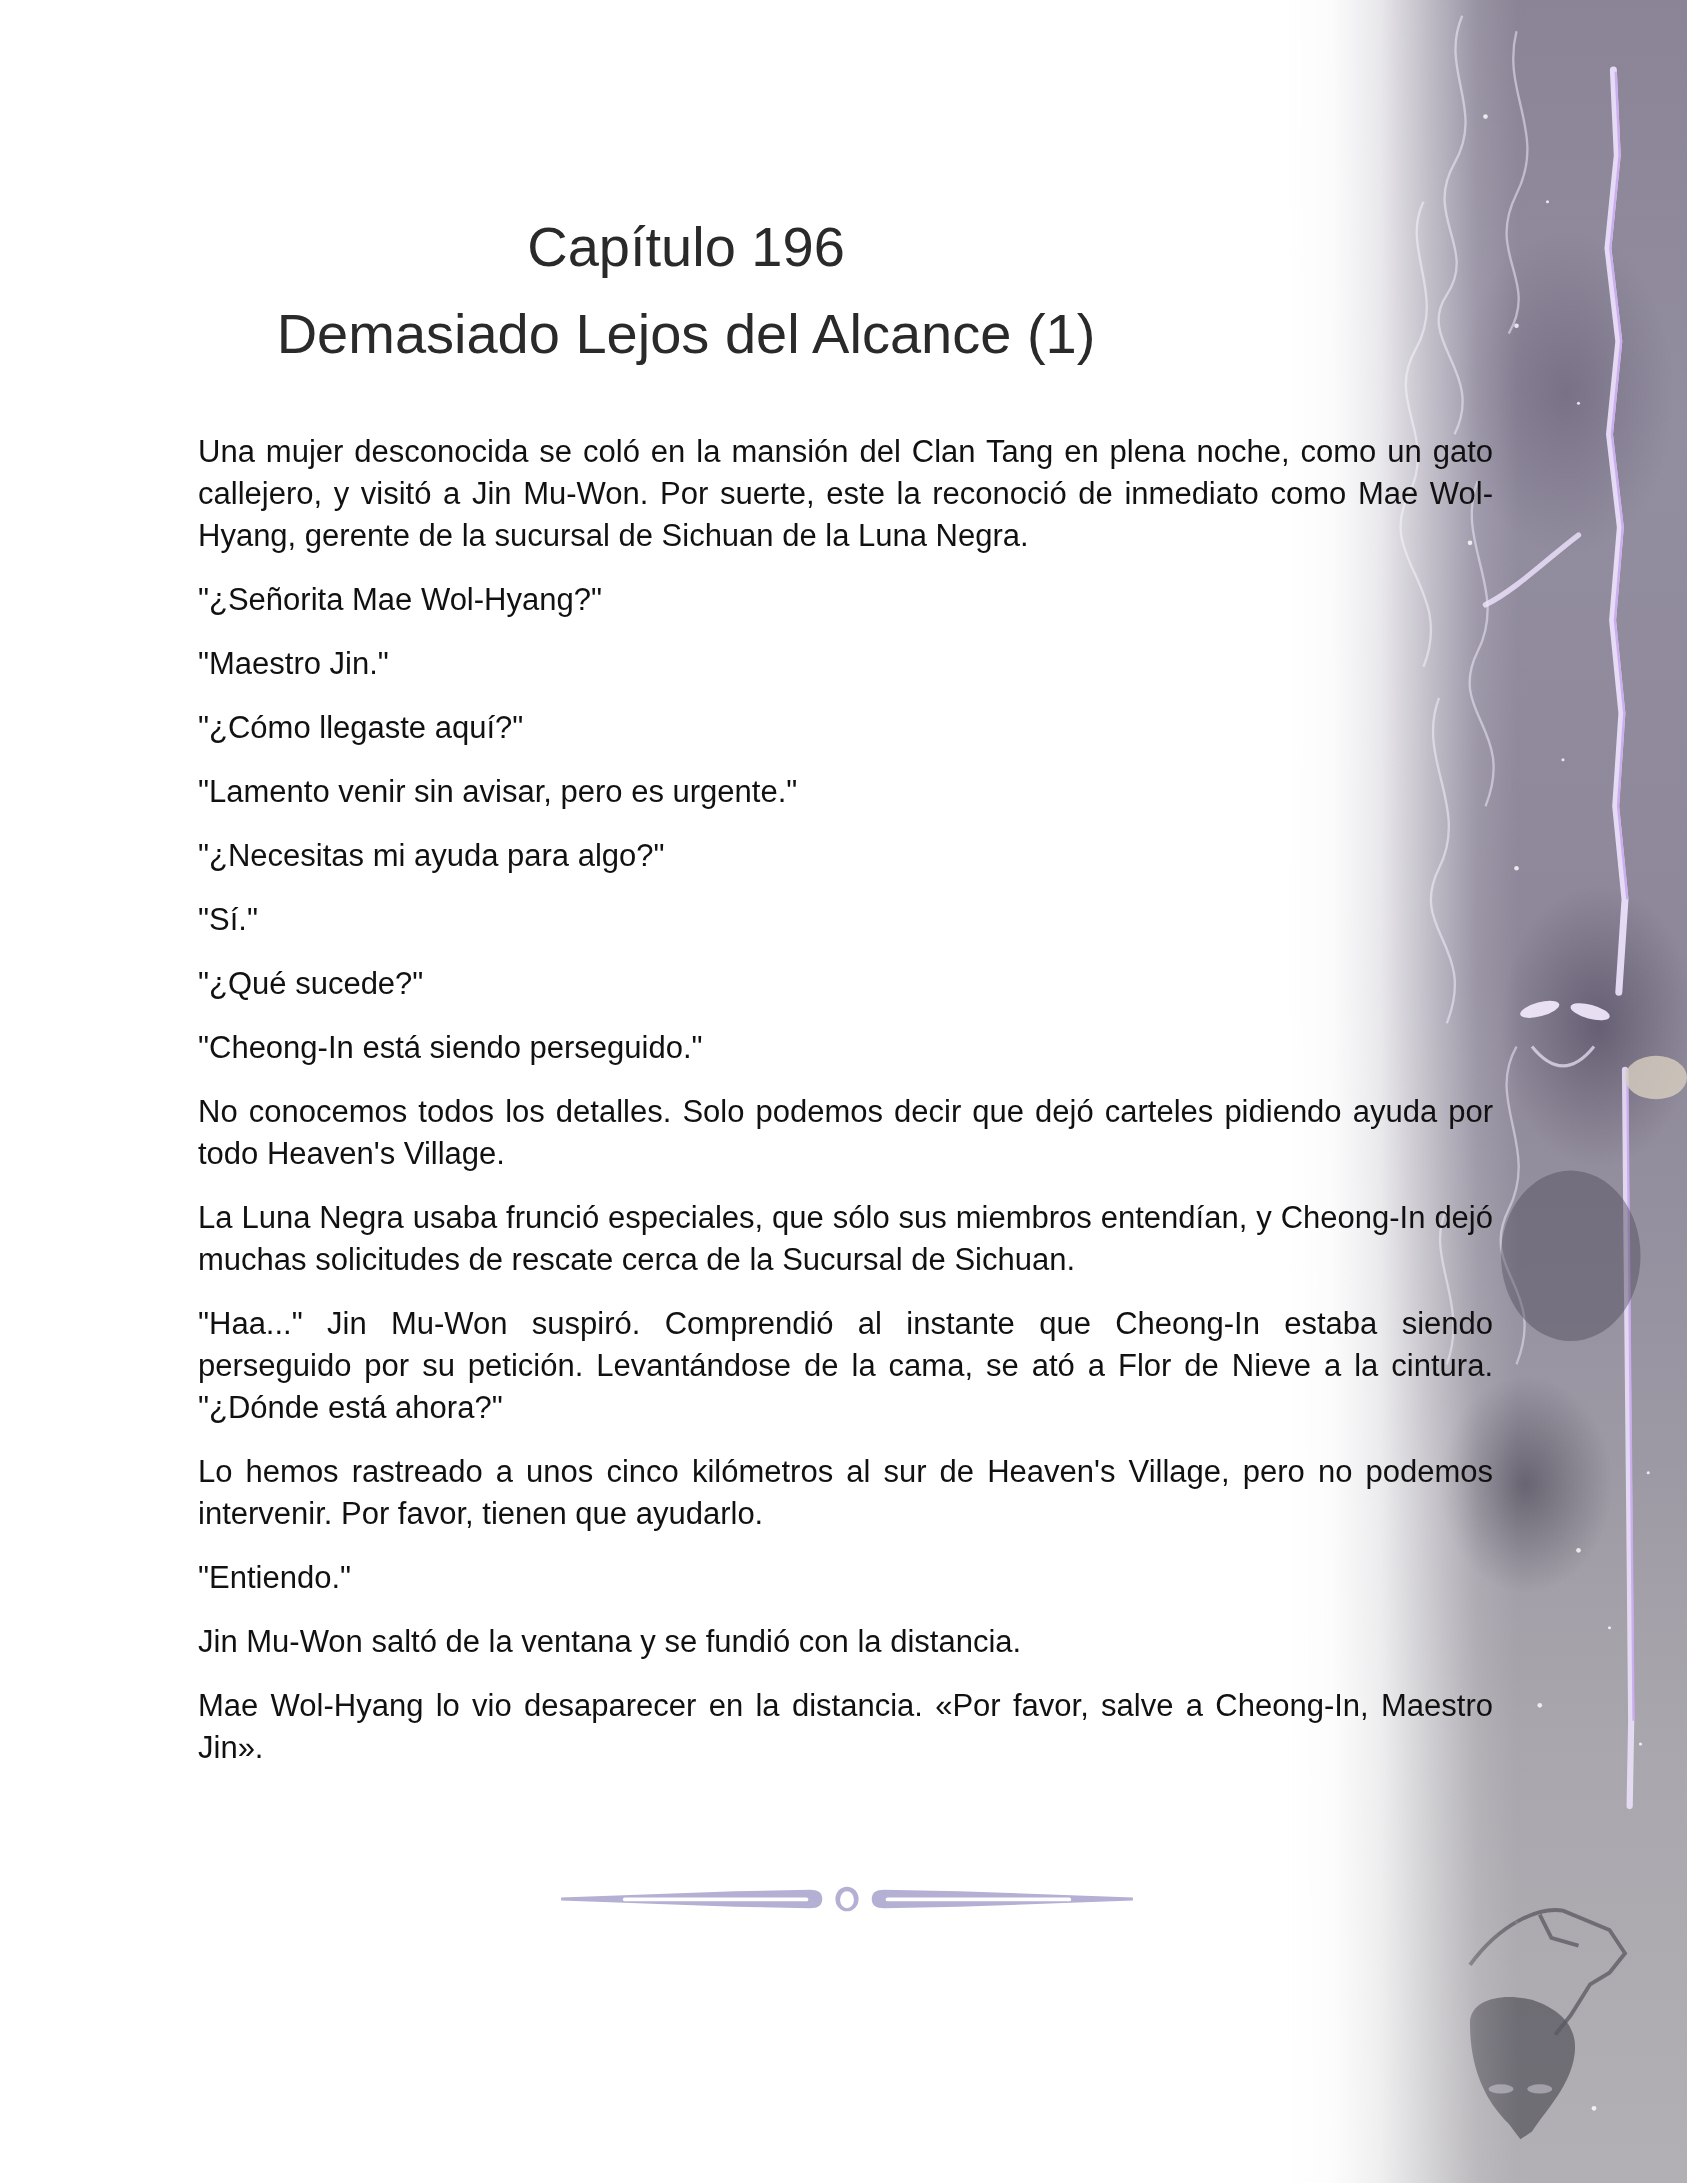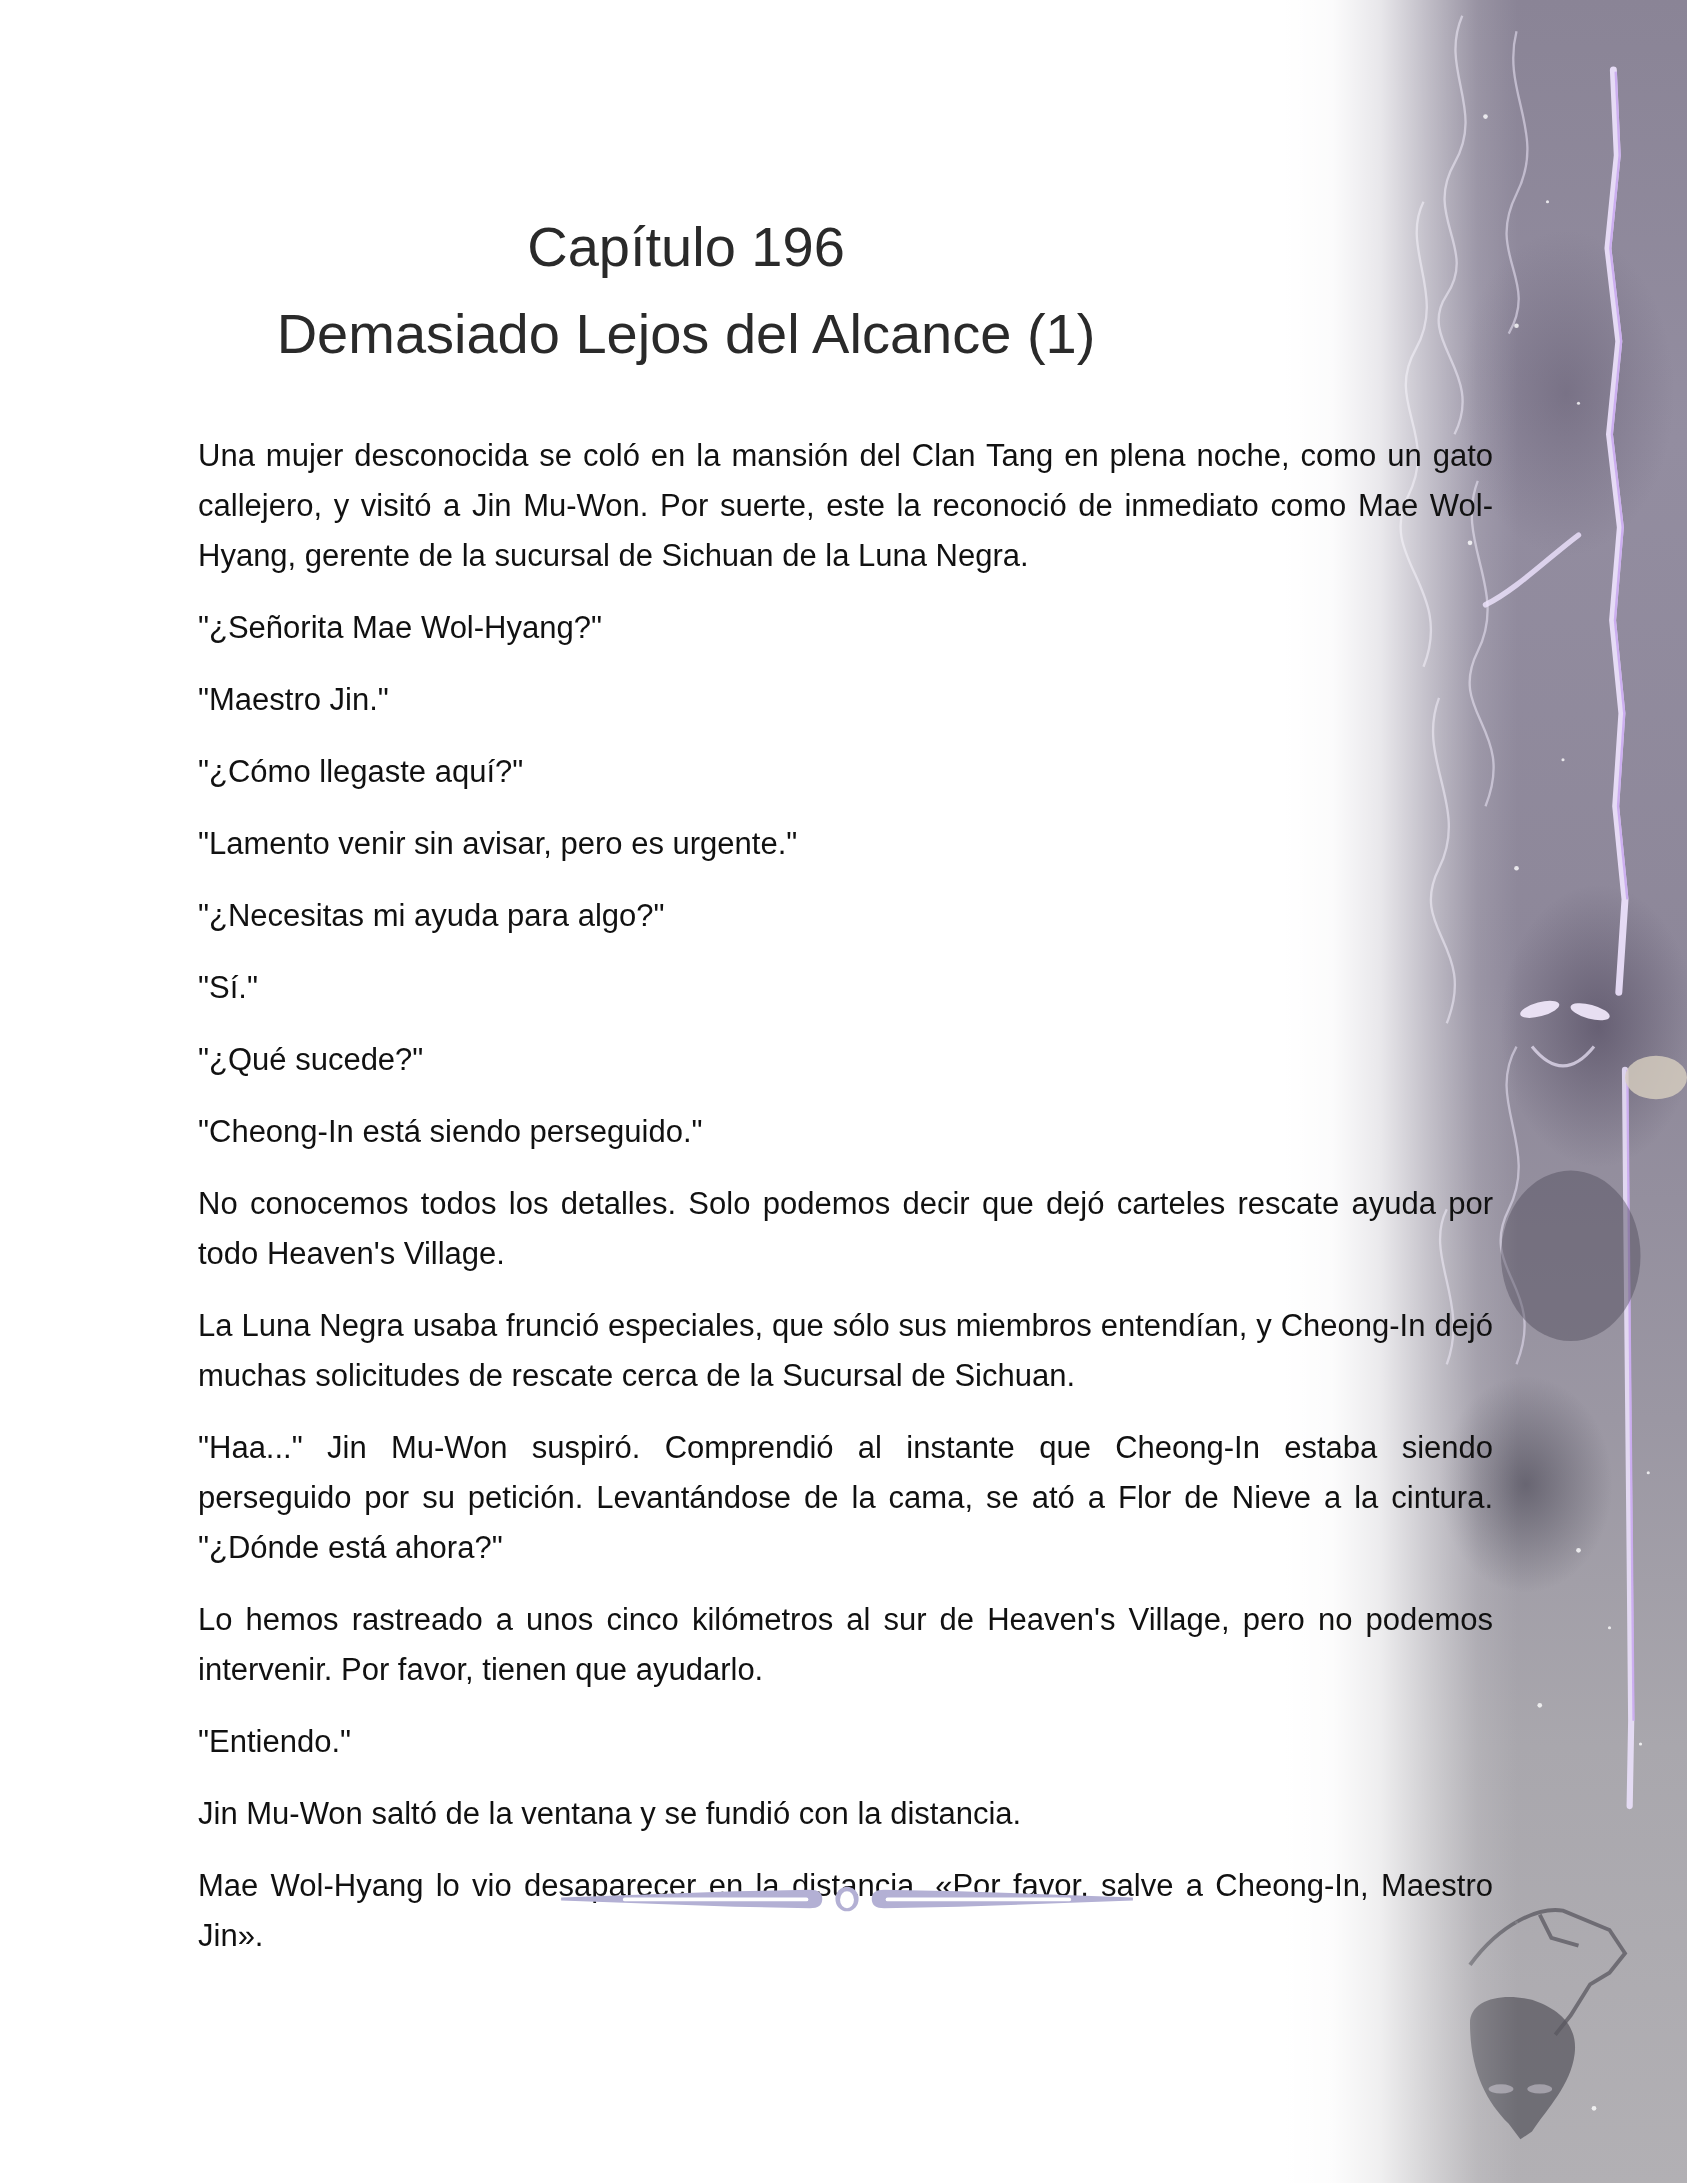--- a/index.html
+++ b/index.html
@@ -62,21 +62,21 @@
       margin: 0;
     }
     .heading .line { display: block; }
     
     .content {
       position: absolute;
       left: 198px;
       top: 431px;
       width: 1295px;
       font-size: 31px;
-      line-height: 50px;
+      line-height: 42px;
     }
     .content p {
       margin: 0 0 22px 0;
       text-align: justify;
       text-align-last: left;
     }
     
     .ornament {
       position: absolute;
       left: 560px;
@@ -163,21 +163,21 @@
 <div class="content">
   <p>Una mujer desconocida se coló en la mansión del Clan Tang en plena noche, como un gato callejero, y visitó a Jin Mu-Won. Por suerte, este la reconoció de inmediato como Mae Wol-Hyang, gerente de la sucursal de Sichuan de la Luna Negra.</p>
   <p>"¿Señorita Mae Wol-Hyang?"</p>
   <p>"Maestro Jin."</p>
   <p>"¿Cómo llegaste aquí?"</p>
   <p>"Lamento venir sin avisar, pero es urgente."</p>
   <p>"¿Necesitas mi ayuda para algo?"</p>
   <p>"Sí."</p>
   <p>"¿Qué sucede?"</p>
   <p>"Cheong-In está siendo perseguido."</p>
-  <p>No conocemos todos los detalles. Solo podemos decir que dejó carteles rescate ayuda por todo Heaven's Village.</p>
+  <p>No conocemos todos los detalles. Solo podemos decir que dejó carteles pidiendo ayuda por todo Heaven's Village.</p>
   <p>La Luna Negra usaba frunció especiales, que sólo sus miembros entendían, y Cheong-In dejó muchas solicitudes de rescate cerca de la Sucursal de Sichuan.</p>
   <p>"Haa..." Jin Mu-Won suspiró. Comprendió al instante que Cheong-In estaba siendo perseguido por su petición. Levantándose de la cama, se ató a Flor de Nieve a la cintura. "¿Dónde está ahora?"</p>
   <p>Lo hemos rastreado a unos cinco kilómetros al sur de Heaven's Village, pero no podemos intervenir. Por favor, tienen que ayudarlo.</p>
   <p>"Entiendo."</p>
   <p>Jin Mu-Won saltó de la ventana y se fundió con la distancia.</p>
   <p>Mae Wol-Hyang lo vio desaparecer en la distancia. «Por favor, salve a Cheong-In, Maestro Jin».</p>
 </div>
 
 <svg class="ornament" viewBox="0 0 740 44" xmlns="http://www.w3.org/2000/svg">
   <g fill="#b3b0d4">

